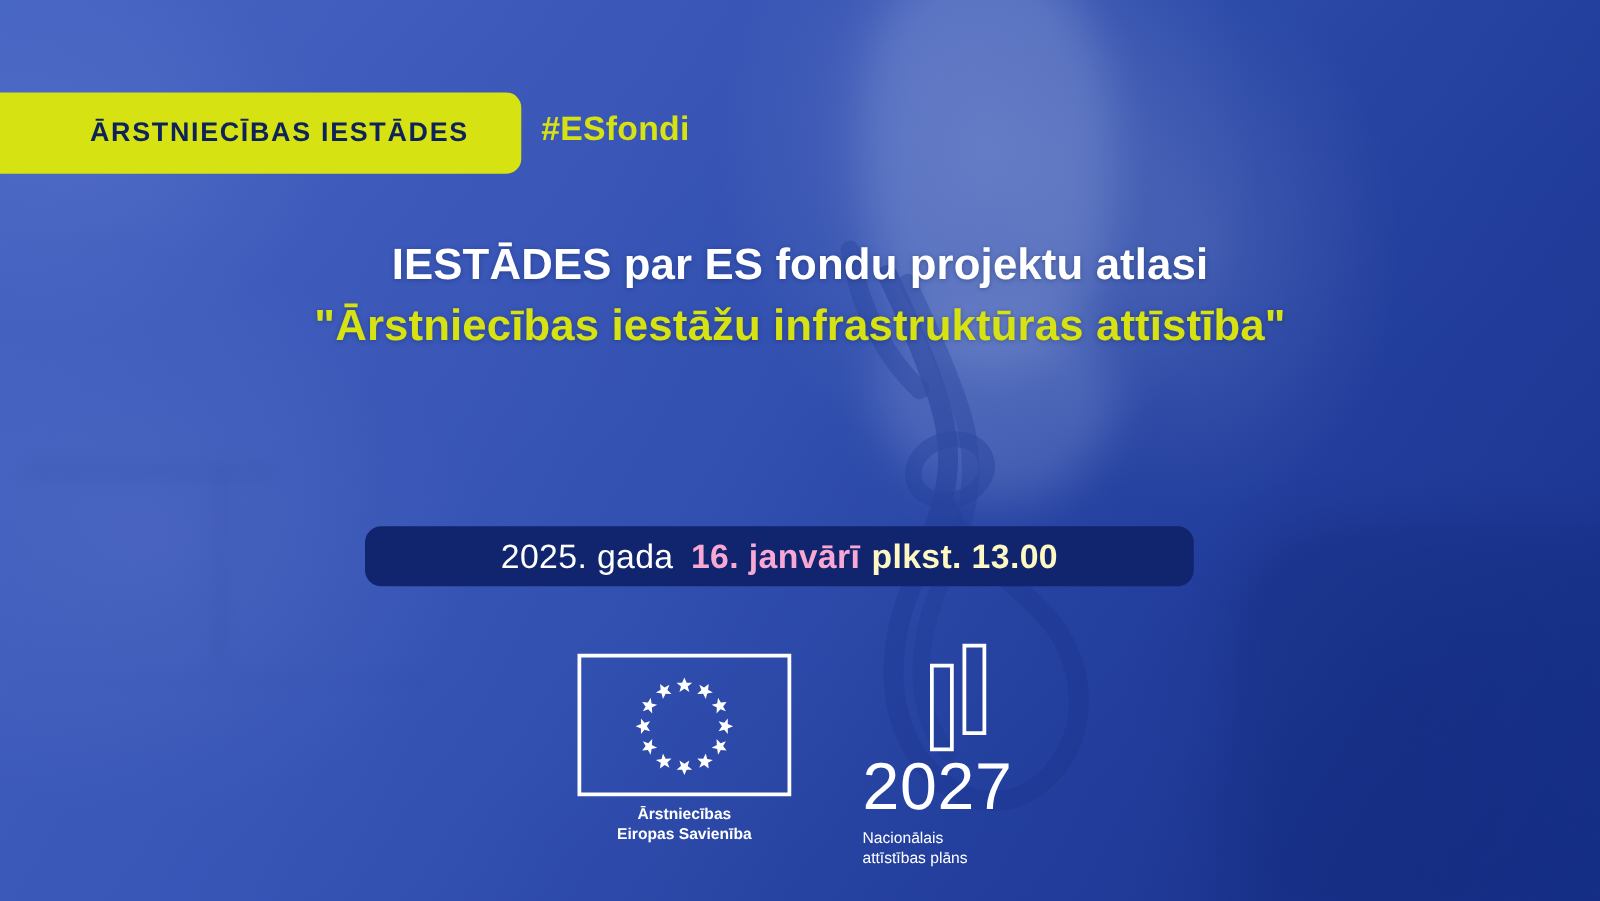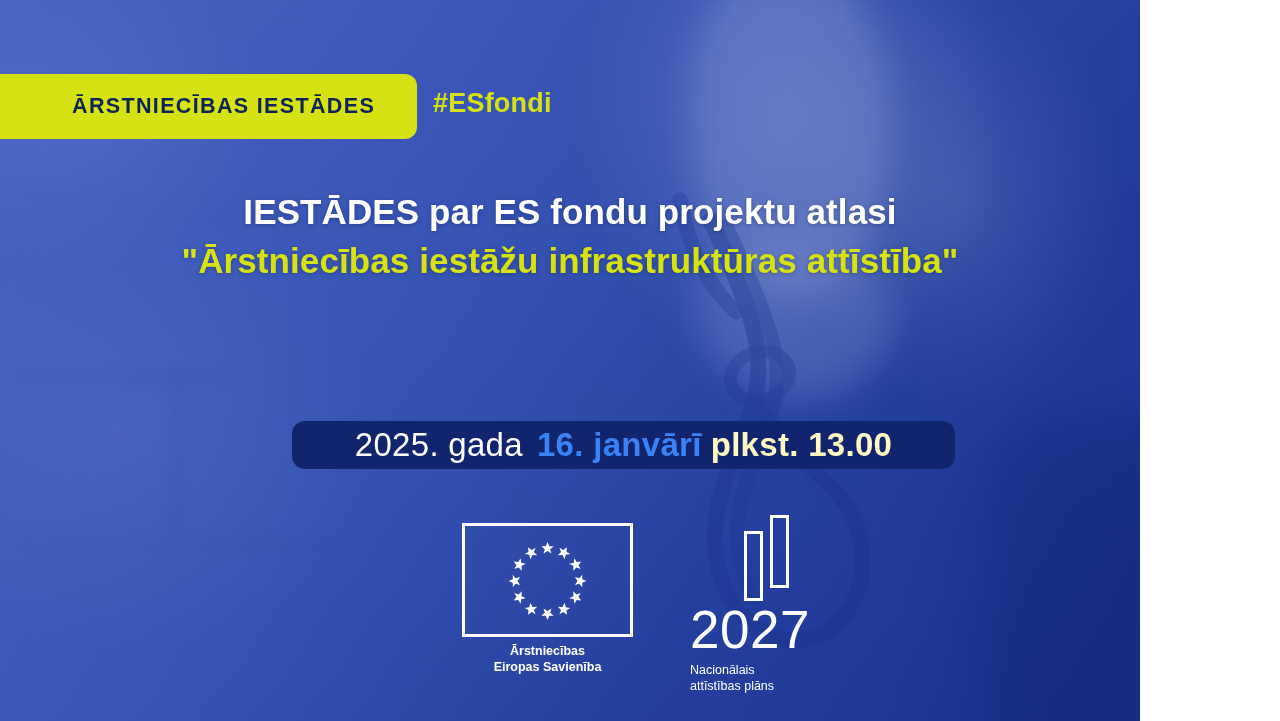--- a/index.html
+++ b/index.html
@@ -5,21 +5,21 @@
   * { margin:0; padding:0; box-sizing:border-box; }
 
   html, body {
     width:1280px; height:721px;
     overflow:hidden;
     font-family:"Liberation Sans", sans-serif;
   }
 
   #poster {
     position:relative;
-    width:1140px; height:721px;
+    width:1280px; height:721px;
     overflow:hidden;
     background:#2b4a9b;
   }
 
   
   .bg-photo {
     position:absolute; inset:0;
     background:
       
       radial-gradient(ellipse 300px 360px at 790px 120px, rgba(215,228,248,0.42), rgba(215,228,248,0) 72%),
@@ -126,23 +126,23 @@
 
   
   .date-banner {
     position:absolute; left:292px; top:421px;
     width:663px; height:48px;
     background:#10256e;
     border-radius:13px;
     display:flex; align-items:center; justify-content:center;
     white-space:nowrap;
   }
-  .date-seg { font-size:33px; font-weight:500; letter-spacing:.3px; }
+  .date-seg { font-size:27px; font-weight:500; letter-spacing:.3px; }
   .date-prefix { color:#ffffff; font-weight:400; }
-  .date-highlight { color:#3b82f6; font-weight:bold; margin-left:14px; }
+  .date-highlight { color:#f9a8d4; font-weight:bold; margin-left:14px; }
   .date-suffix { color:#fef9c3; font-weight:bold; margin-left:9px; }
 
   
   .logos { position:absolute; left:0; right:0; top:505px; }
 
   .eu-logo { position:absolute; left:462px; top:18px; width:171px; }
   .eu-flag {
     position:relative;
     width:171px; height:114px;
     border:3px solid #ffffff;

